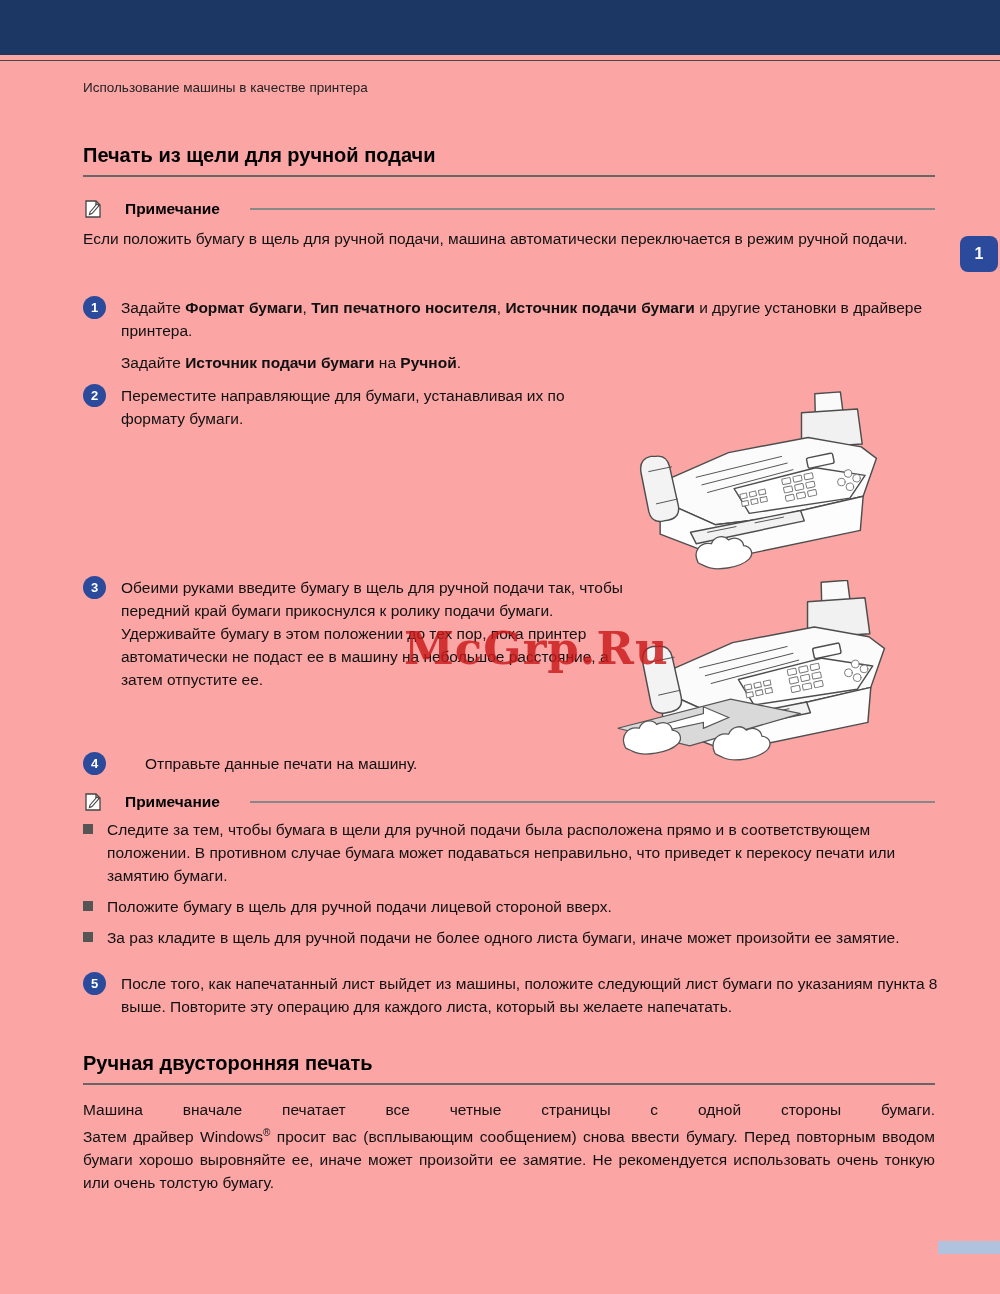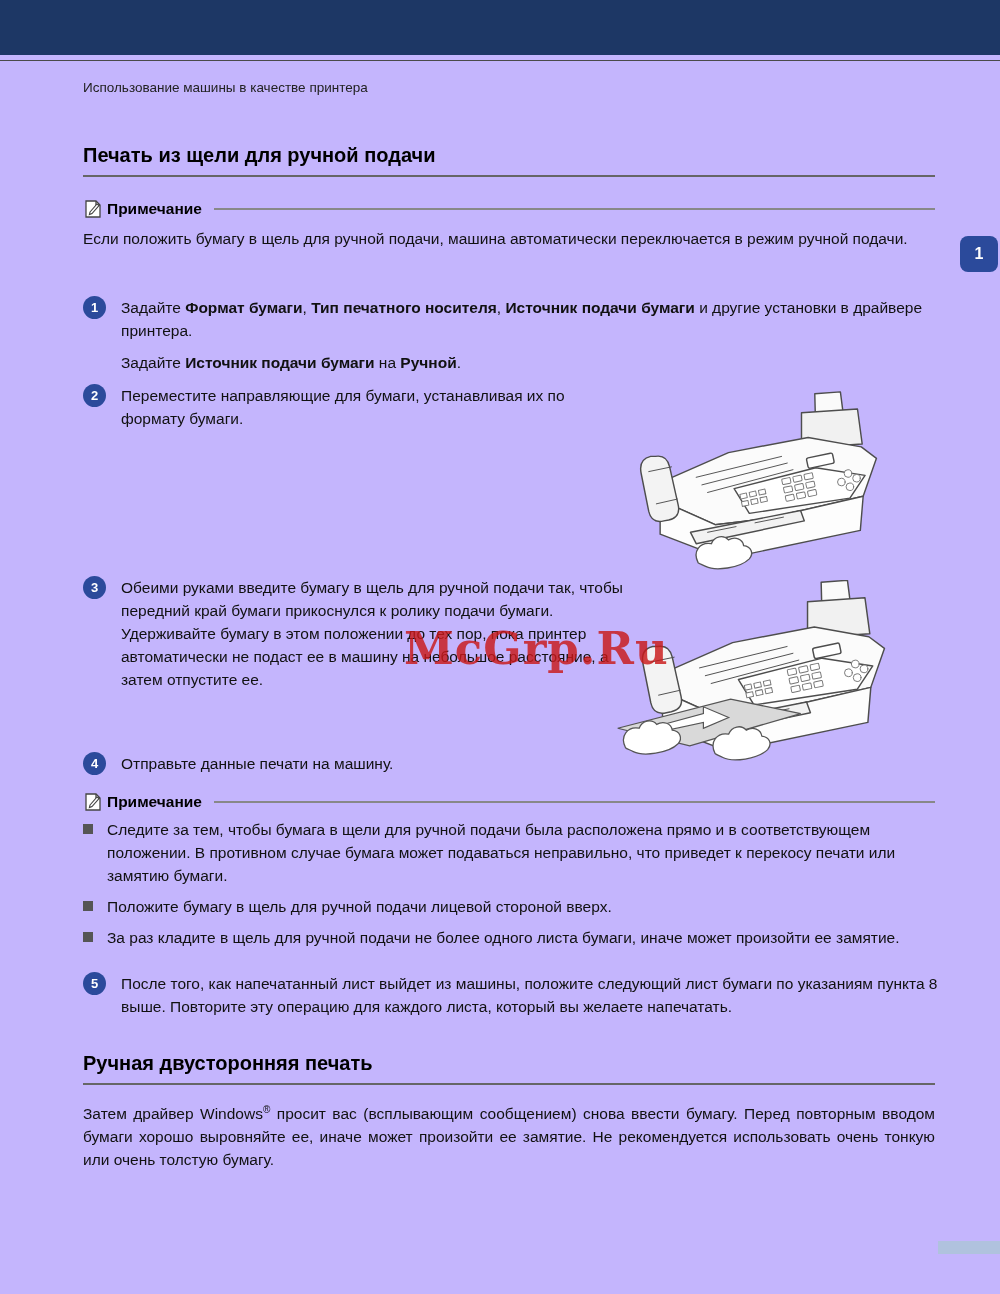--- a/index.html
+++ b/index.html
@@ -1,51 +1,51 @@
 <!DOCTYPE html>
 <html><head>
 <meta charset="utf-8">
 <style>
   * { margin:0; padding:0; box-sizing:border-box; }
   html,body { background:#fff; }
   .page {
-    position:relative; width:1000px; height:1294px; background:#c4b5fd;
+    position:relative; width:1000px; height:1294px; background:#fca5a5;
     font-family:"Liberation Sans", sans-serif; color:#111; overflow:hidden;
   }
   .topbar { position:absolute; left:0; top:0; width:1000px; height:55px; background:#1d3765; }
   .toprule { position:absolute; left:0; top:60px; width:1000px; border-top:1px solid #4a4a4a; }
   .breadcrumb { position:absolute; left:83px; top:80px; font-size:13.5px; color:#222; }
 
   .h-title { position:absolute; left:83px; width:852px; font-size:20px; font-weight:bold; color:#000;
              padding-bottom:8px; border-bottom:2px solid #666; }
   .h1 { top:144px; }
   .h2 { top:1052px; }
 
-  .notehead { position:absolute; left:83px; width:852px; display:flex; align-items:center; gap:4px;justify-content:center; }
+  .notehead { position:absolute; left:83px; width:852px; display:flex; align-items:center; gap:22px;justify-content:center; }
   .notehead .nlabel { font-weight:bold; font-size:15.5px; color:#000; white-space:nowrap; }
   .notehead .nrule { flex:1; border-top:2px solid #888; margin-left:8px; }
   .nh1 { top:199px; }
   .nh2 { top:792px; }
 
   .bodytext { font-size:15.5px; line-height:23px; color:#111; }
   .ntext1 { position:absolute; left:83px; top:227px; width:862px; }
 
   .sidetab { position:absolute; left:960px; top:236px; width:38px; height:36px; border-radius:8px;
              background:#2b4a9b; color:#fff; font-weight:bold; font-size:16px;
              display:flex; align-items:center; justify-content:center; }
 
   .step { position:absolute; left:83px; display:flex; gap:15px; }
   .badge { flex:0 0 auto; width:23px; height:23px; border-radius:50%; background:#2b4a9b; color:#fff;
            font-size:13px; font-weight:bold; display:flex; align-items:center; justify-content:center; }
   .stext { font-size:15.5px; line-height:23px; }
   .substep { margin-top:9px; }
   .st1 { top:296px; } .st1 .stext { width:810px; }
   .st2 { top:384px; } .st2 .stext { width:480px; }
   .st3 { top:576px; } .st3 .stext { width:505px; }
-  .st4 { top:752px; } .st4 .stext { width:780px; }
+  .st4 { top:752px; } .st4 .stext { width:780px;margin-left:24px; }
   .st5 { top:972px; } .st5 .stext { width:820px; }
 
   .bullets { position:absolute; left:83px; top:818px; width:858px; }
   .bullet { display:flex; gap:14px; margin-bottom:8px; }
   .sq { flex:0 0 auto; width:10px; height:10px; background:#555; margin-top:6px; }
   .btext { font-size:15.5px; line-height:23px; }
 
   .pimg { position:absolute; }
   .img1 { left:622px; top:390px; }
   .img2 { left:608px; top:580px; }
@@ -203,20 +203,21 @@
   </div>
 
   <div class="step st5">
     <span class="badge">5</span>
     <div class="stext">После того, как напечатанный лист выйдет из машины, положите следующий лист бумаги по указаниям пункта 8 выше. Повторите эту операцию для каждого листа, который вы желаете напечатать.</div>
   </div>
 
   <div class="h-title h2">Ручная двусторонняя печать</div>
 
   <div class="duplexpara bodytext">
+    <div class="jline">Машина вначале печатает все четные страницы с одной стороны бумаги.</div>
     <div class="jpara">
       <span>Затем драйвер Windows</span><sup class="reg">®</sup><span> просит вас (всплывающим сообщением) снова ввести бумагу. Перед повторным вводом бумаги хорошо выровняйте ее, иначе может произойти ее замятие. Не рекомендуется использовать очень тонкую или очень толстую бумагу.</span>
     </div>
   </div>
 
   <div class="footbar"></div>
 
 </div>
 
 </body></html>

